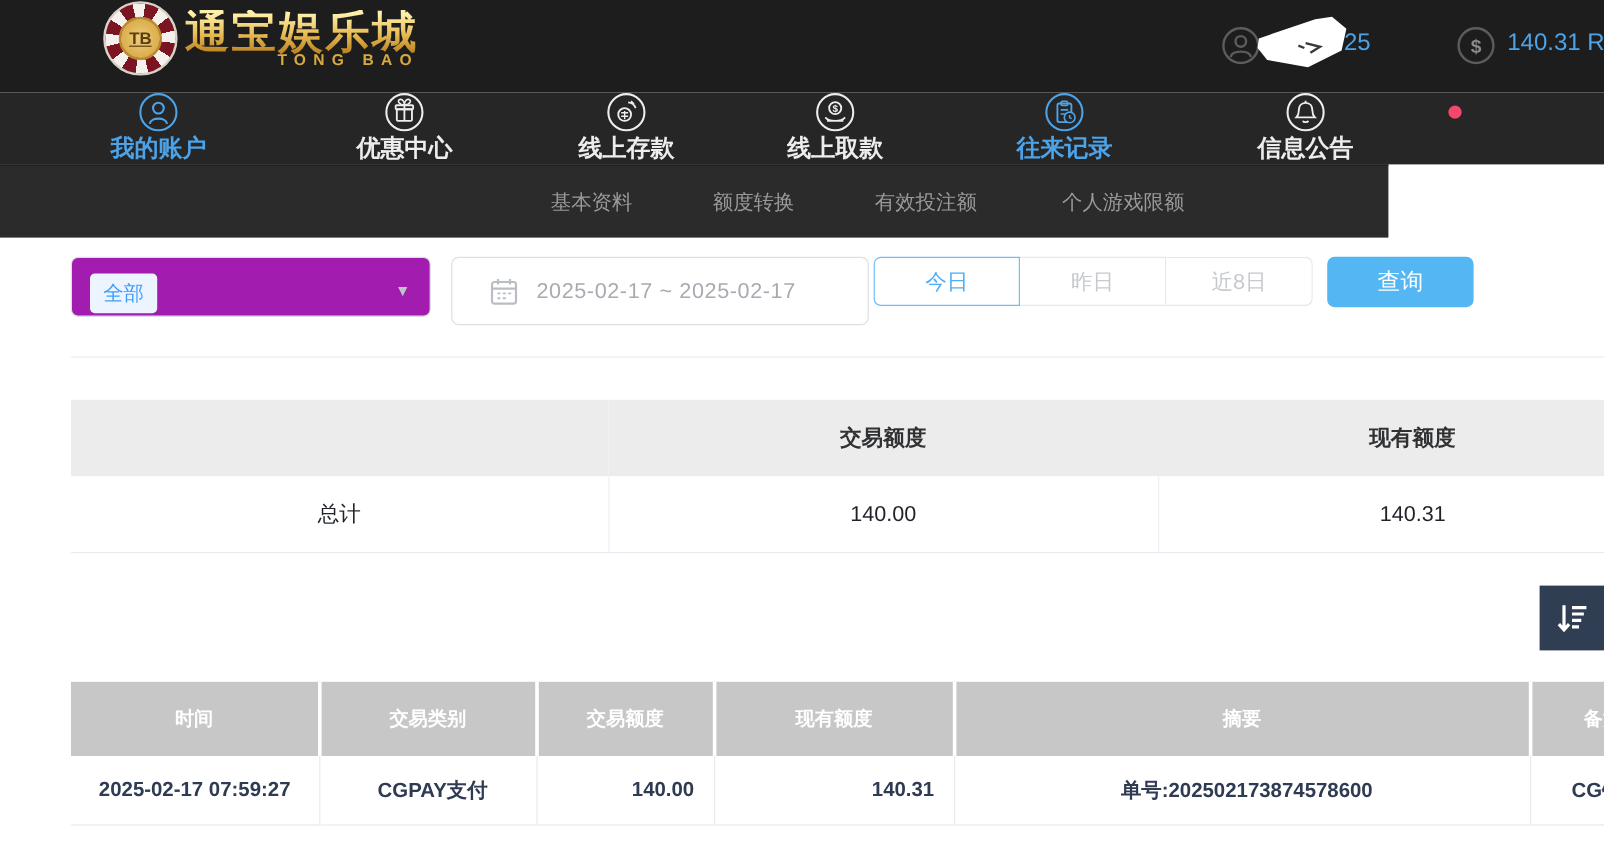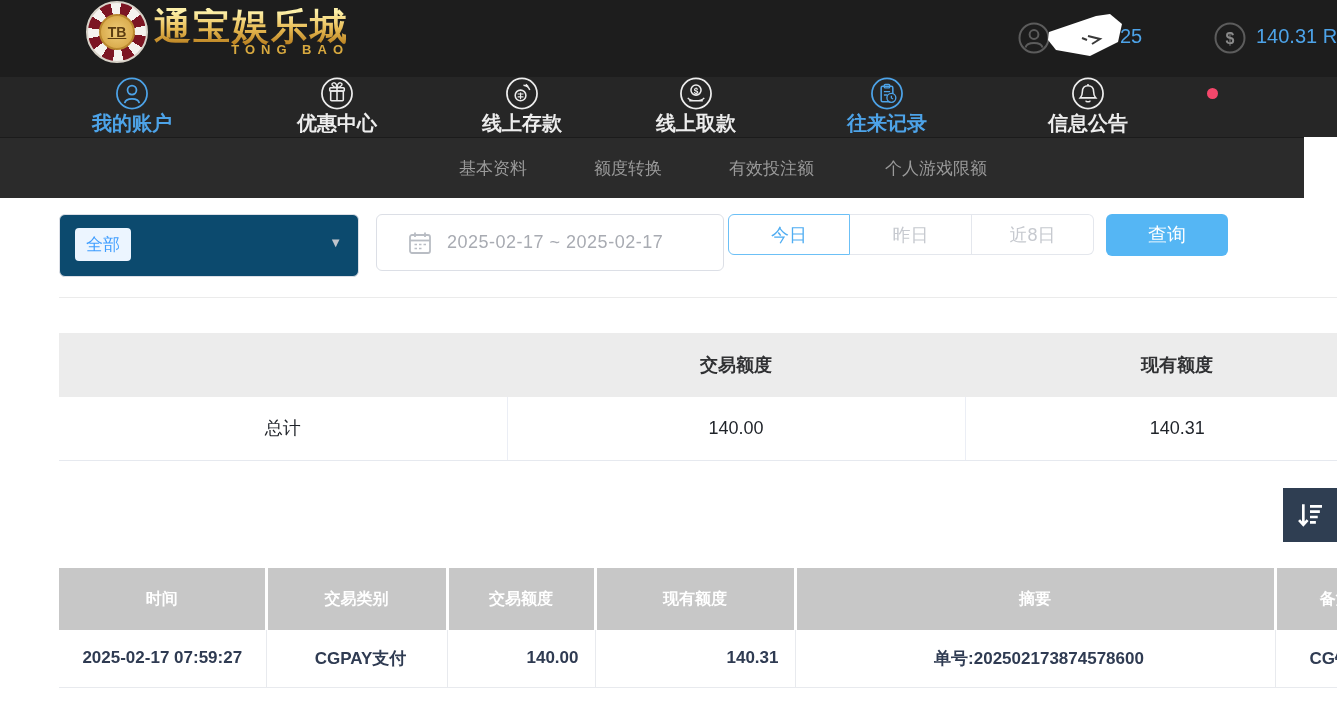--- a/index.html
+++ b/index.html
@@ -33,28 +33,28 @@
   .main-nav { position:absolute; left:0; top:77px; width:1337px; height:60px;
     background:var(--c-nav-bg,#262626); }
   .nav-item { position:absolute; top:0; height:60px; display:flex; align-items:center; 
     color:#ededed; cursor:pointer;flex-direction:column; }
   .nav-item .nav-label { font-size:20px; font-weight:bold; }
   .nav-item.active { color:var(--c-accent,#4da3e8); }
   .nav-badge { position:absolute; left:1207px; top:11px; width:11px; height:11px; border-radius:50%;
     background:var(--c-badge,#f4476b); }
 
   
-  .sub-nav { position:absolute; left:0; top:137px; width:1304px; height:61px;
+  .sub-nav { position:absolute; left:0; top:137px; width:1157px; height:61px;
     background:var(--c-subnav-bg,#2b2b2b); border-top:1px solid #1b1b1b; }
   .sub-item { position:absolute; top:0; height:61px; display:flex; align-items:center;
     color:#9a9a9a; font-size:17px; cursor:pointer; }
 
   
-  .select-box { position:absolute; left:59px; top:214px; width:300px; height:63px;
-    border:1px solid #dcdfe6; border-radius:6px; background:#0c4a6e; cursor:pointer; }
+  .select-box { position:absolute; left:59px; top:214px; width:300px; height:50px;
+    border:1px solid #dcdfe6; border-radius:6px; background:#a21caf; cursor:pointer; }
   .tag-chip { position:absolute; left:15px; top:13px; padding:5px 11px; border-radius:4px;
     background:var(--c-chip-bg,#ecf5ff); color:var(--c-chip-text,#409eff); font-size:17px; }
   .select-arrow { position:absolute; right:16px; top:20px; font-size:13px; color:#c0c4cc; }
 
   .date-box { position:absolute; left:376px; top:214px; width:348px; height:57px;
     border:1px solid #dcdfe6; border-radius:6px; background:#fff; cursor:text;
     display:flex; align-items:center; }
   .date-box .cal { margin-left:30px; }
   .date-text { margin-left:14px; font-size:18px; color:#a8abb2; letter-spacing:0.5px; }
 

